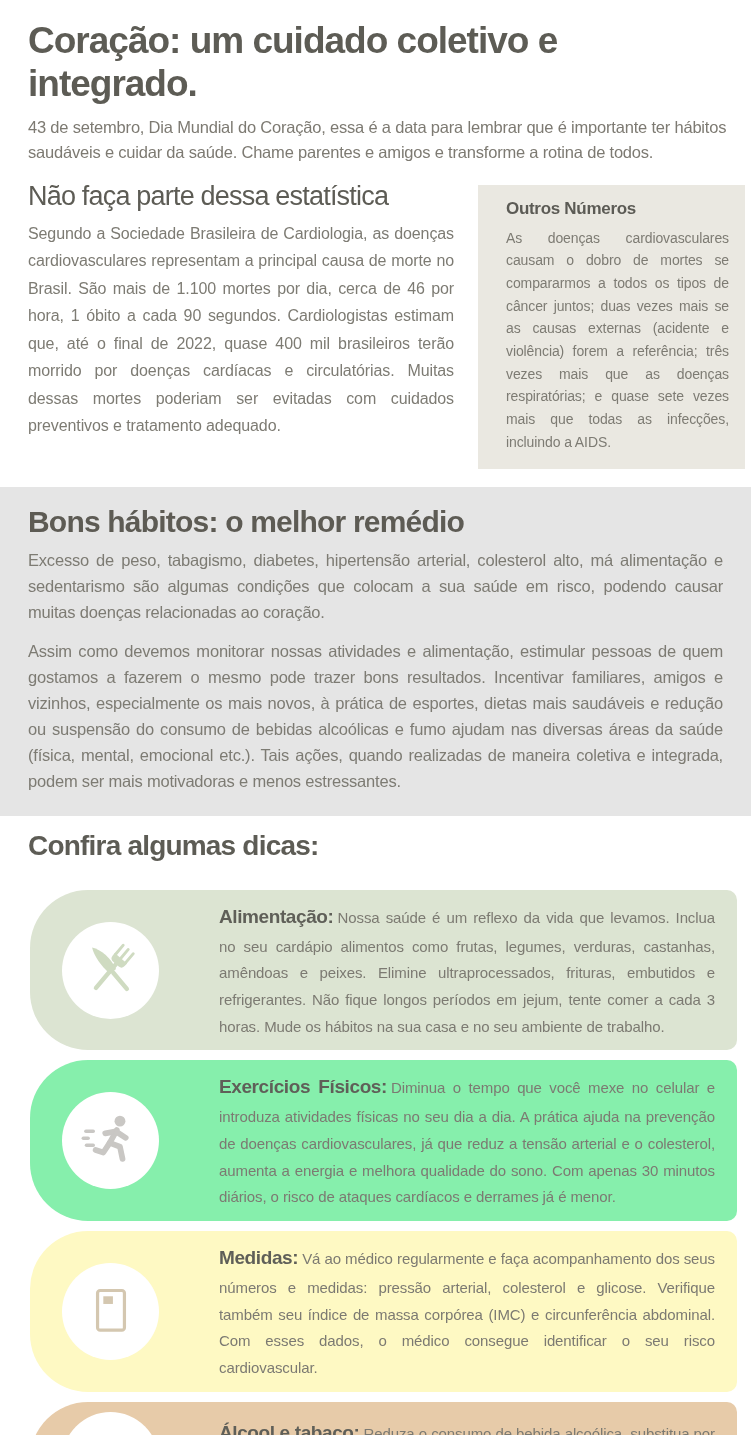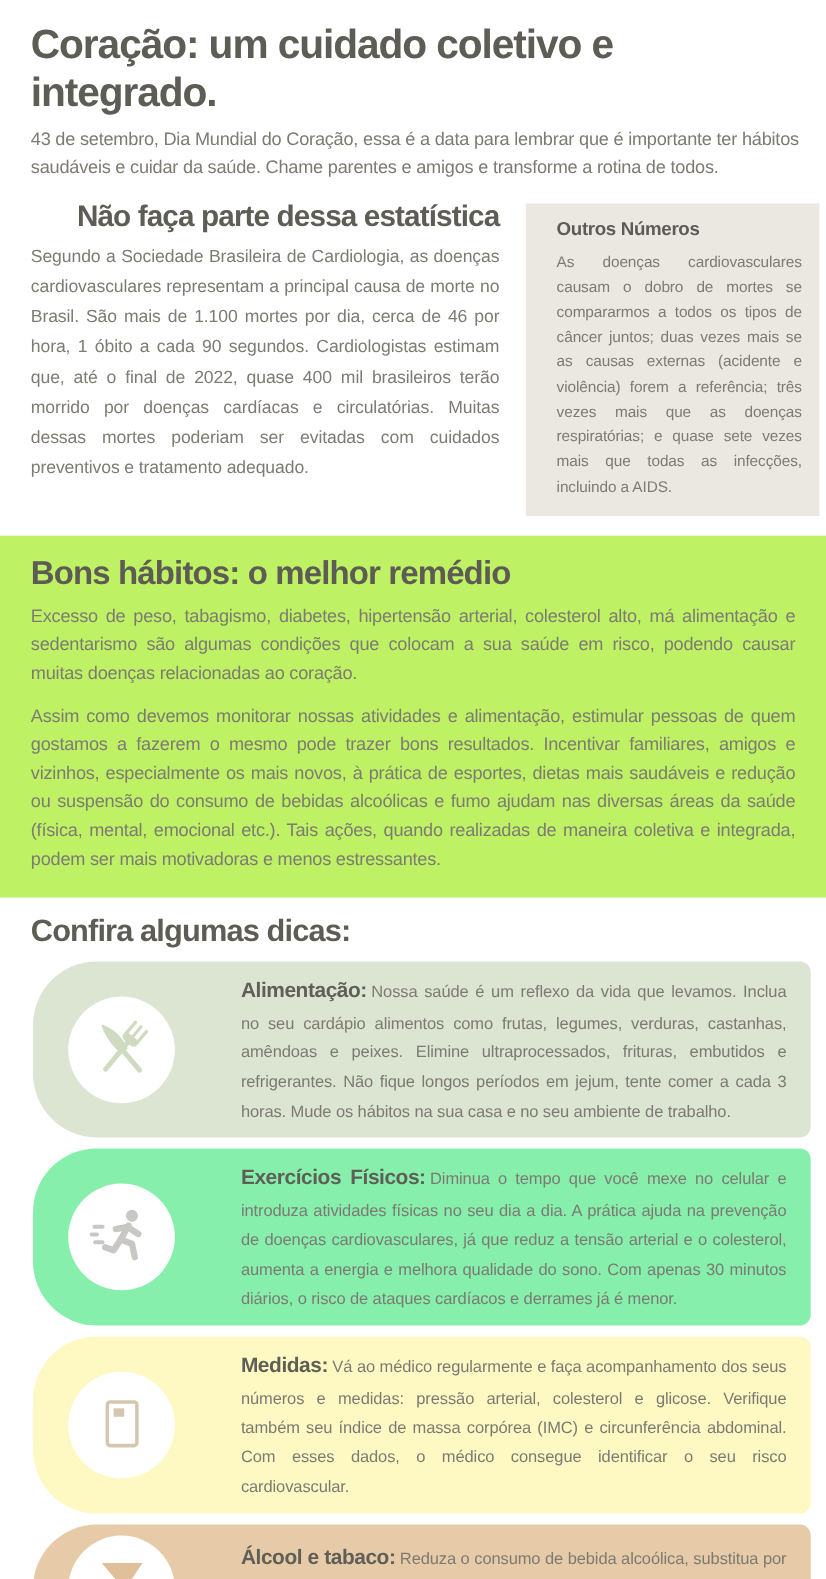--- a/index.html
+++ b/index.html
@@ -21,22 +21,22 @@
     font-size:16.5px; line-height:1.5; color:#7d7a72; letter-spacing:-0.2px;
     max-width:700px;
   }
 
   
   .stats-row {
     display:flex; gap:24px; padding:16px 6px 14px 28px; align-items:flex-start;
   }
   .stats-col { width:426px; }
   h2.sec {
-    font-size:27px; font-weight:700; color:#5d5c55;
-    letter-spacing:-0.8px; margin-bottom:8px;text-align:right;
+    font-size:27px; font-weight:400; color:#5d5c55;
+    letter-spacing:-0.8px; margin-bottom:8px;
   }
   .stats-col p {
     font-size:16px; line-height:1.72; text-align:justify; letter-spacing:-0.1px;
   }
   .numbers-box {
     width:267px; padding:14px 16px 16px 28px; margin-top:4px;
   }
   .numbers-box h3 {
     font-size:17px; font-weight:700; color:#5c5b55; margin-bottom:8px; letter-spacing:-0.3px;
   }
@@ -52,21 +52,21 @@
   .habits p {
     font-size:16.5px; line-height:1.58; text-align:justify; letter-spacing:-0.2px;
     margin-bottom:12px;
   }
   .habits p:last-child { margin-bottom:0; }
 
   
   .tips { padding:14px 0 18px 0; }
   .tips > h2 {
     font-size:28px; font-weight:700; color:#5d5c55; letter-spacing:-0.8px;
-    padding-left:28px; margin-bottom:12px;
+    padding-left:28px; margin-bottom:28px;
   }
   .card {
     display:flex; align-items:center;
     margin:0 14px 10px 30px;
     min-height:114px;
     border-radius:58px 10px 10px 58px;
     padding:10px 16px 10px 0;
     gap:41px;
   }
   .card-icon {
@@ -98,21 +98,21 @@
     <div class="stats-col">
       <h2 class="sec">Não faça parte dessa estatística</h2>
       <p>Segundo a Sociedade Brasileira de Cardiologia, as doenças cardiovasculares representam a principal causa de morte no Brasil. São mais de 1.100 mortes por dia, cerca de 46 por hora, 1 óbito a cada 90 segundos. Cardiologistas estimam que, até o final de 2022, quase 400 mil brasileiros terão morrido por doenças cardíacas e circulatórias. Muitas dessas mortes poderiam ser evitadas com cuidados preventivos e tratamento adequado.</p>
     </div>
     <aside class="numbers-box" style="background-color: rgb(234, 232, 225);">
       <h3>Outros Números</h3>
       <p>As doenças cardiovasculares causam o dobro de mortes se compararmos a todos os tipos de câncer juntos; duas vezes mais se as causas externas (acidente e violência) forem a referência; três vezes mais que as doenças respiratórias; e quase sete vezes mais que todas as infecções, incluindo a AIDS.</p>
     </aside>
   </section>
 
-  <section class="habits" style="background-color: #bef264;">
+  <section class="habits" style="background-color: #e5e5e5;">
     <h2>Bons hábitos: o melhor remédio</h2>
     <p>Excesso de peso, tabagismo, diabetes, hipertensão arterial, colesterol alto, má alimentação e sedentarismo são algumas condições que colocam a sua saúde em risco, podendo causar muitas doenças relacionadas ao coração.</p>
     <p>Assim como devemos monitorar nossas atividades e alimentação, estimular pessoas de quem gostamos a fazerem o mesmo pode trazer bons resultados. Incentivar familiares, amigos e vizinhos, especialmente os mais novos, à prática de esportes, dietas mais saudáveis e redução ou suspensão do consumo de bebidas alcoólicas e fumo ajudam nas diversas áreas da saúde (física, mental, emocional etc.). Tais ações, quando realizadas de maneira coletiva e integrada, podem ser mais motivadoras e menos estressantes.</p>
   </section>
 
   <section class="tips">
     <h2>Confira algumas dicas:</h2>
 
     <div class="card" style="background-color: rgb(220, 228, 210);">
       <div class="card-icon" style="color: rgb(207, 219, 193);">

